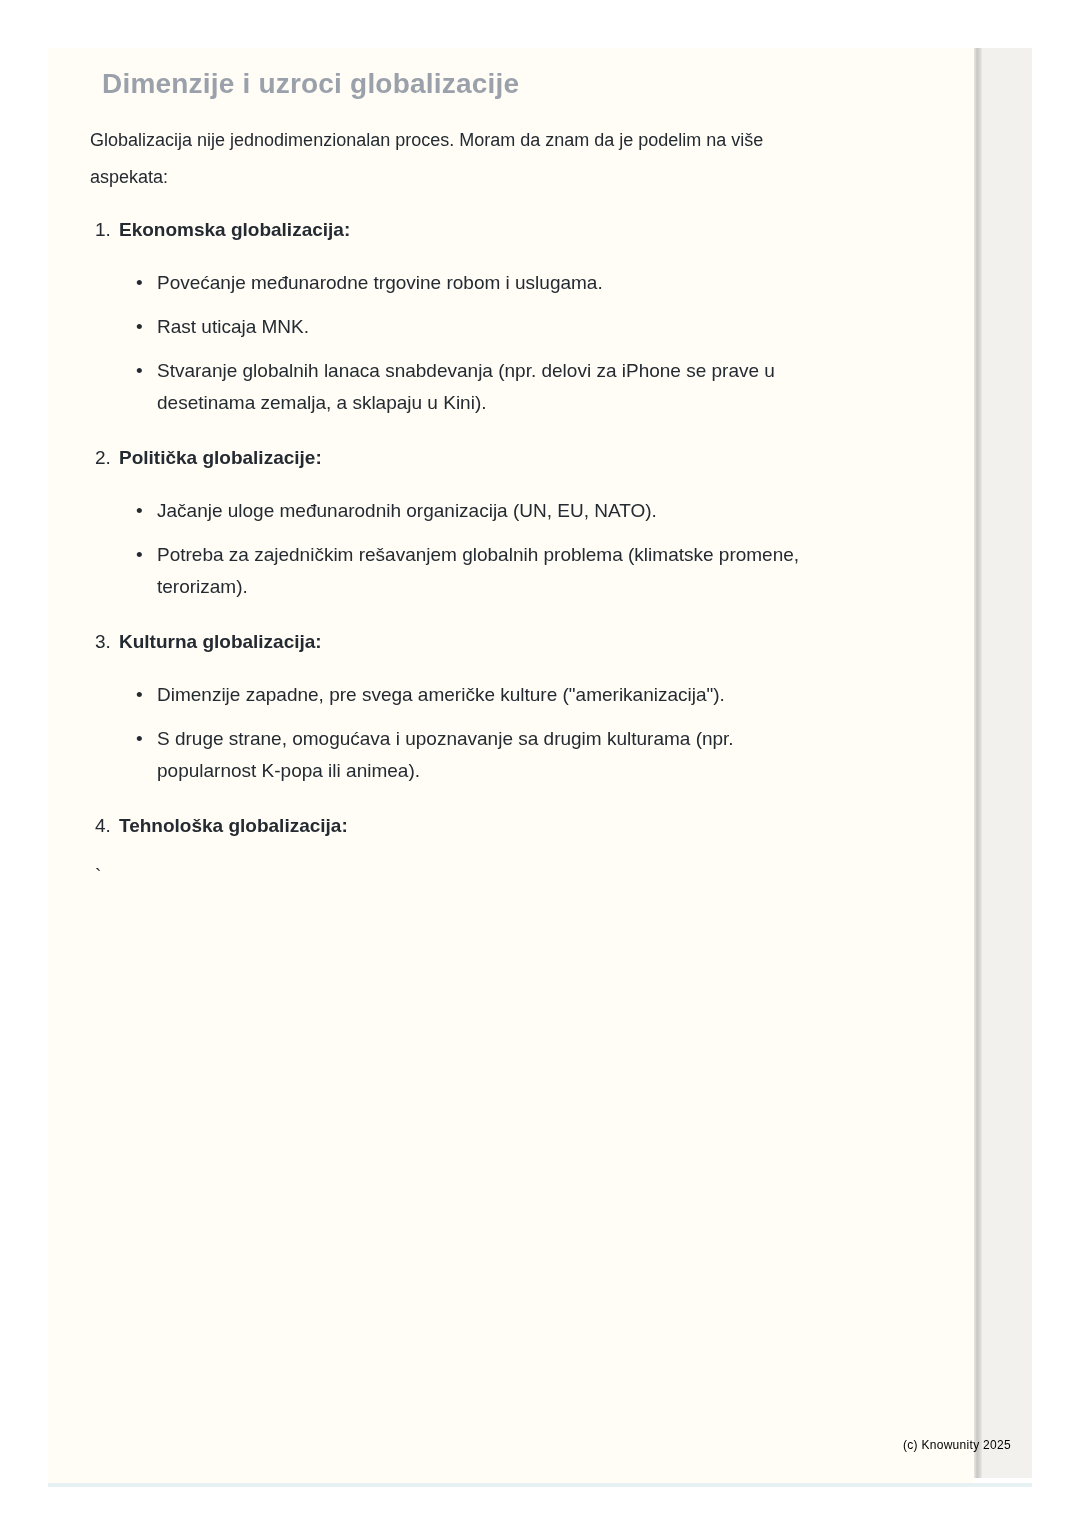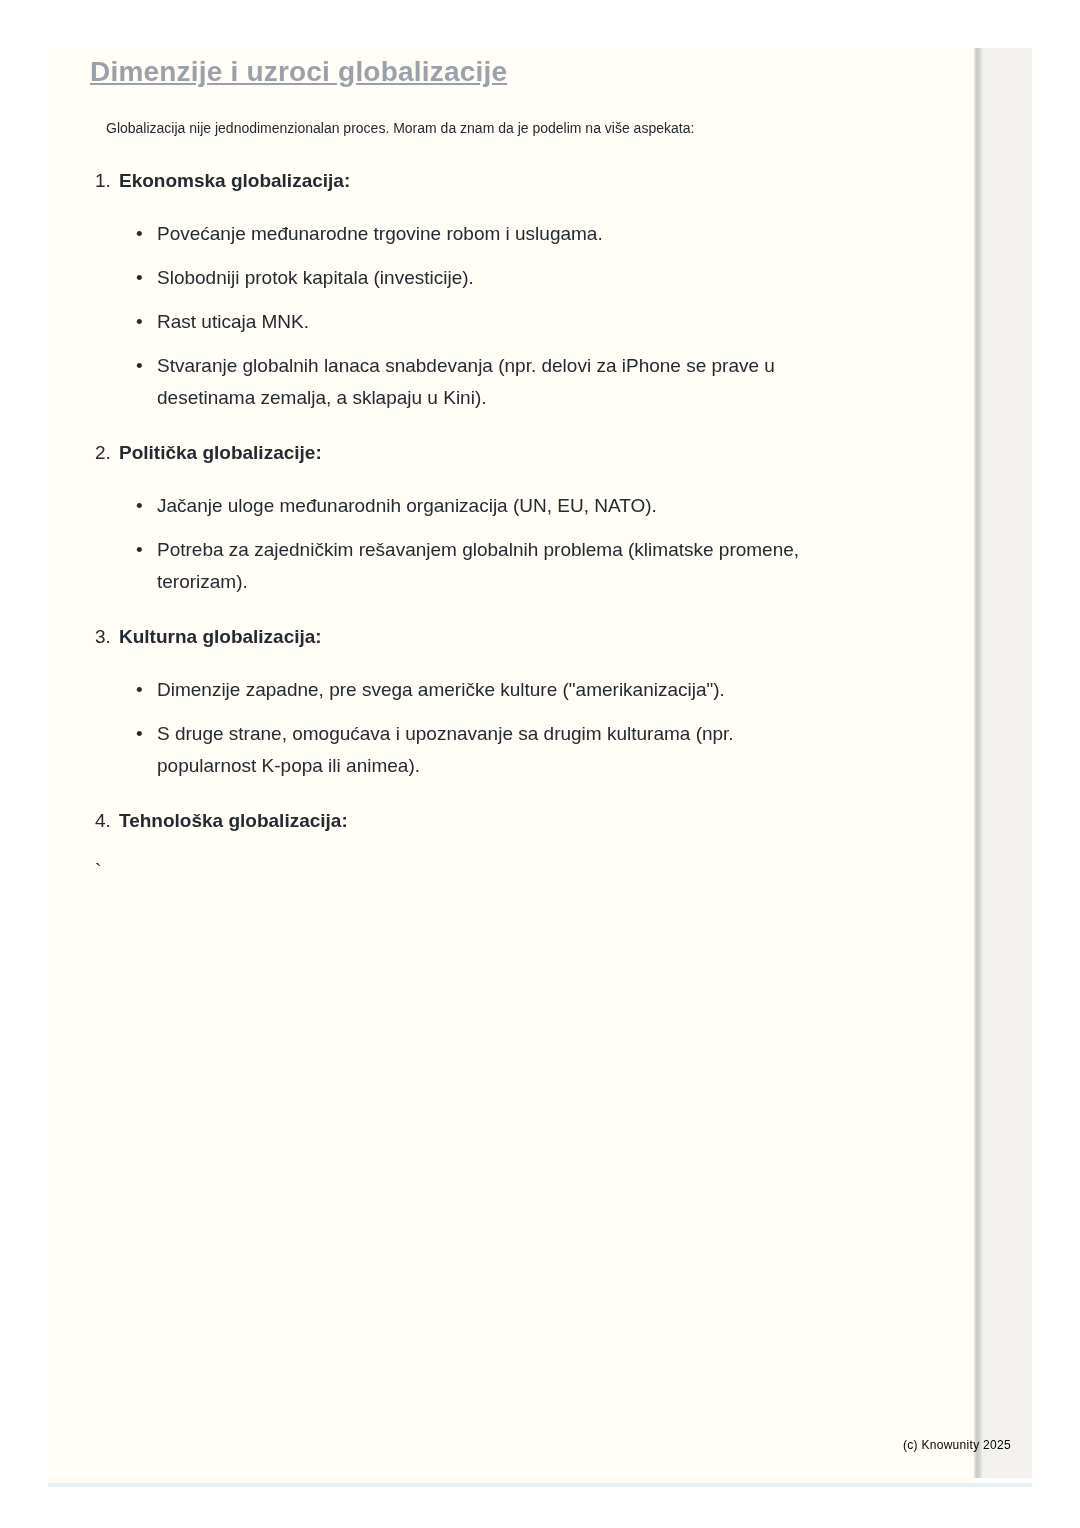--- a/index.html
+++ b/index.html
@@ -19,32 +19,31 @@
     left: 48px;
     top: 48px;
     width: 926px;
     height: 1435px;
     background: #fffdf6;
   }
   .content {
     padding: 6px 0 0 42px;
   }
   .page-title {
-    margin: 0;
+    margin: 12px;
     font-size: 28px;
     line-height: 36px;
     font-weight: bold;
     color: #9aa1ab;
     letter-spacing: 0.2px;
-    text-decoration: underline;
   }
   .intro {
-    margin: 20px 0 0 16px;
+    margin: 20px 0 0 0;
     max-width: 745px;
-    font-size: 14px;
+    font-size: 18px;
     line-height: 37px;
     color: #242a31;
   }
   .sections {
     margin-top: 18px;
   }
   .sec-heading {
     display: flex;
     font-size: 19px;
     line-height: 32px;
@@ -135,21 +134,20 @@
 
     <div class="sections">
 
       <div class="sec">
         <div class="sec-heading">
           <span class="sec-num">1.</span>
           <span class="sec-title">Ekonomska globalizacija:</span>
         </div>
         <ul class="bullets">
           <li>Povećanje međunarodne trgovine robom i uslugama.</li>
-          <li>Slobodniji protok kapitala (investicije).</li>
           <li>Rast uticaja MNK.</li>
           <li>Stvaranje globalnih lanaca snabdevanja (npr. delovi za iPhone se prave u desetinama zemalja, a sklapaju u Kini).</li>
         </ul>
       </div>
 
       <div class="sec">
         <div class="sec-heading">
           <span class="sec-num">2.</span>
           <span class="sec-title">Politička globalizacije:</span>
         </div>

